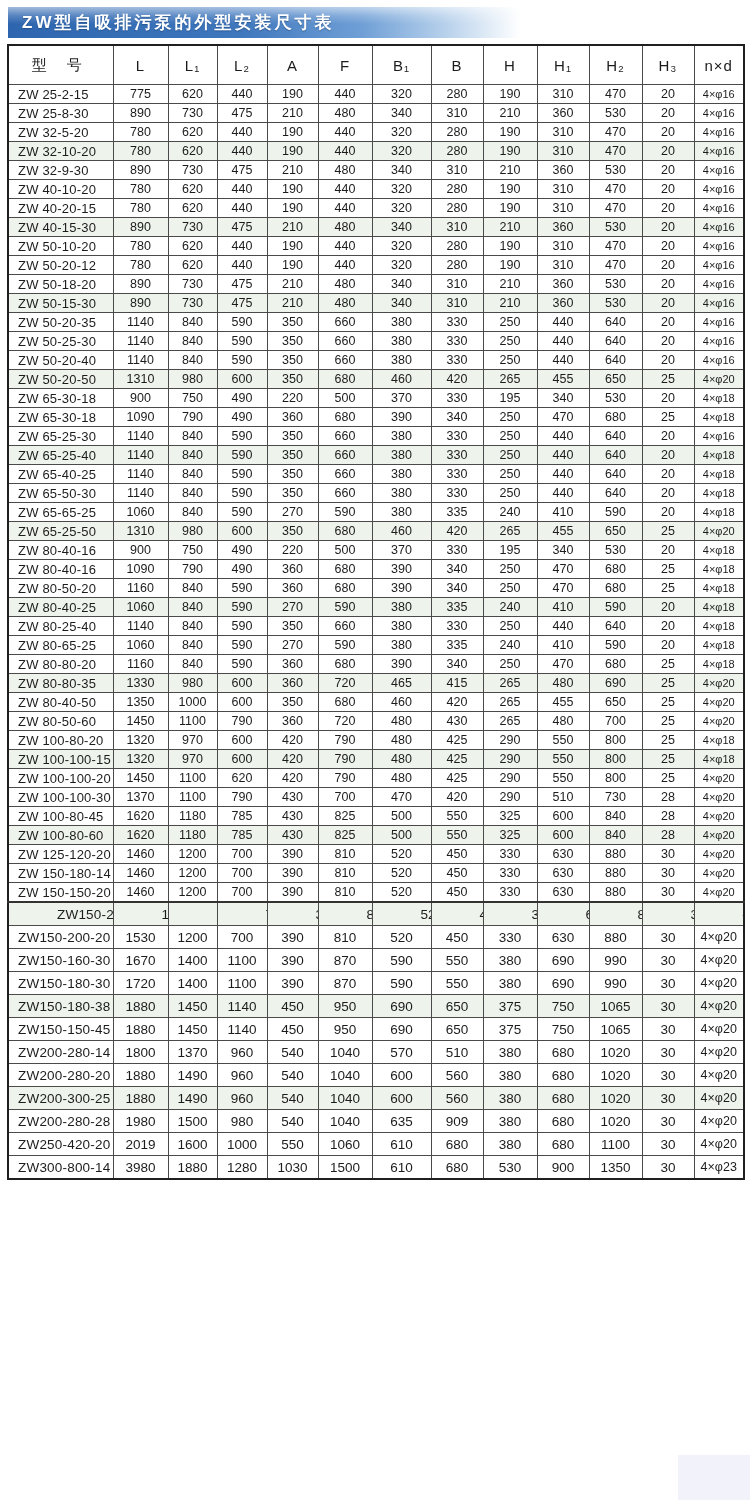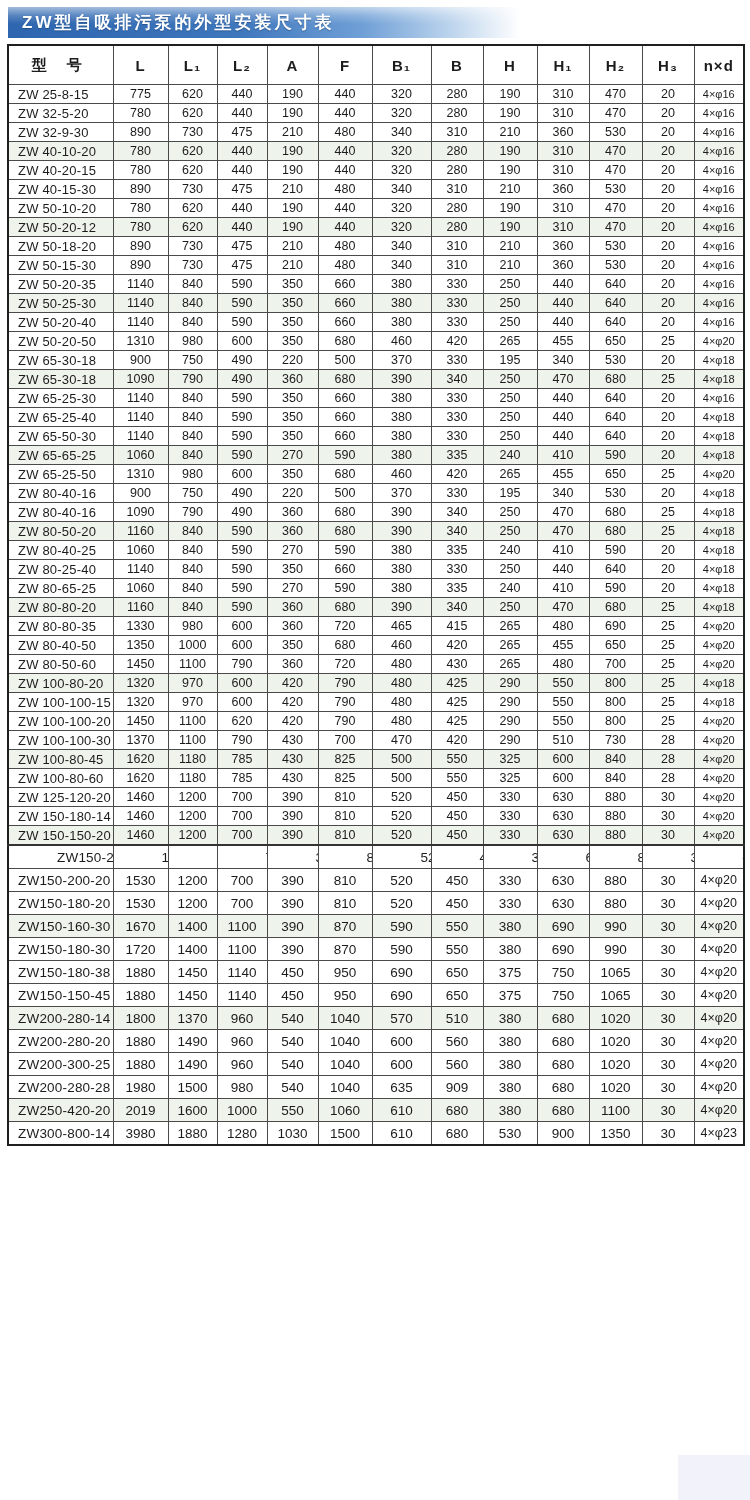--- a/index.html
+++ b/index.html
@@ -25,21 +25,21 @@
   .table-wrap{position:absolute;left:7px;top:44px;}
   table{
     border-collapse:collapse;table-layout:fixed;width:737px;
     background:#ffffff;border:2px solid #1f1f1f;
   }
   th,td{
     border:1px solid #4a4a4a;text-align:center;vertical-align:middle;
     color:#1c1c1c;padding:0;overflow:hidden;white-space:nowrap;
   }
   thead th{
-    height:38px;font-size:15px;font-weight:bold;letter-spacing:1px;
+    height:38px;font-size:15px;font-weight:normal;letter-spacing:1px;
     background:#ffffff;
   }
   thead th:first-child{letter-spacing:8px;}
   tbody td{height:18px;font-size:12.5px;}
   tbody td.model{text-align:left;padding-left:9px;font-size:13px;letter-spacing:0.2px;}
   tbody td.nxd{font-size:11px;margin-left:36px;}
   tbody tr:nth-child(4n){background:#eef4ec;}
   tbody tr.g2 td{height:22px;font-size:13.5px;}
   tbody tr.g2 td.model{font-size:13.5px;}
   tbody tr.g2 td.nxd{font-size:12.5px;}
@@ -86,36 +86,66 @@
           <th>B</th>
           <th>H</th>
           <th>H₁</th>
           <th>H₂</th>
           <th>H₃</th>
           <th>n×d</th>
         </tr>
     </thead>
     <tbody>
         <tr>
-          <td class="model">ZW 25-8-15</td>
+          <td class="model">ZW 25-2-15</td>
           <td>775</td>
           <td>620</td>
           <td>440</td>
           <td>190</td>
           <td>440</td>
           <td>320</td>
           <td>280</td>
           <td>190</td>
           <td>310</td>
           <td>470</td>
           <td>20</td>
           <td class="nxd">4×φ16</td>
         </tr>
         <tr>
+          <td class="model">ZW 25-8-30</td>
+          <td>890</td>
+          <td>730</td>
+          <td>475</td>
+          <td>210</td>
+          <td>480</td>
+          <td>340</td>
+          <td>310</td>
+          <td>210</td>
+          <td>360</td>
+          <td>530</td>
+          <td>20</td>
+          <td class="nxd">4×φ16</td>
+        </tr>
+        <tr>
           <td class="model">ZW 32-5-20</td>
+          <td>780</td>
+          <td>620</td>
+          <td>440</td>
+          <td>190</td>
+          <td>440</td>
+          <td>320</td>
+          <td>280</td>
+          <td>190</td>
+          <td>310</td>
+          <td>470</td>
+          <td>20</td>
+          <td class="nxd">4×φ16</td>
+        </tr>
+        <tr>
+          <td class="model">ZW 32-10-20</td>
           <td>780</td>
           <td>620</td>
           <td>440</td>
           <td>190</td>
           <td>440</td>
           <td>320</td>
           <td>280</td>
           <td>190</td>
           <td>310</td>
           <td>470</td>
@@ -342,20 +372,35 @@
           <td>380</td>
           <td>330</td>
           <td>250</td>
           <td>440</td>
           <td>640</td>
           <td>20</td>
           <td class="nxd">4×φ16</td>
         </tr>
         <tr>
           <td class="model">ZW 65-25-40</td>
+          <td>1140</td>
+          <td>840</td>
+          <td>590</td>
+          <td>350</td>
+          <td>660</td>
+          <td>380</td>
+          <td>330</td>
+          <td>250</td>
+          <td>440</td>
+          <td>640</td>
+          <td>20</td>
+          <td class="nxd">4×φ18</td>
+        </tr>
+        <tr>
+          <td class="model">ZW 65-40-25</td>
           <td>1140</td>
           <td>840</td>
           <td>590</td>
           <td>350</td>
           <td>660</td>
           <td>380</td>
           <td>330</td>
           <td>250</td>
           <td>440</td>
           <td>640</td>
@@ -702,35 +747,20 @@
           <td>520</td>
           <td>450</td>
           <td>330</td>
           <td>630</td>
           <td>880</td>
           <td>30</td>
           <td class="nxd">4×φ20</td>
         </tr>
         <tr class="g2">
           <td class="model">ZW150-200-20</td>
-          <td>1530</td>
-          <td>1200</td>
-          <td>700</td>
-          <td>390</td>
-          <td>810</td>
-          <td>520</td>
-          <td>450</td>
-          <td>330</td>
-          <td>630</td>
-          <td>880</td>
-          <td>30</td>
-          <td class="nxd">4×φ20</td>
-        </tr>
-        <tr class="g2">
-          <td class="model">ZW150-180-20</td>
           <td>1530</td>
           <td>1200</td>
           <td>700</td>
           <td>390</td>
           <td>810</td>
           <td>520</td>
           <td>450</td>
           <td>330</td>
           <td>630</td>
           <td>880</td>

